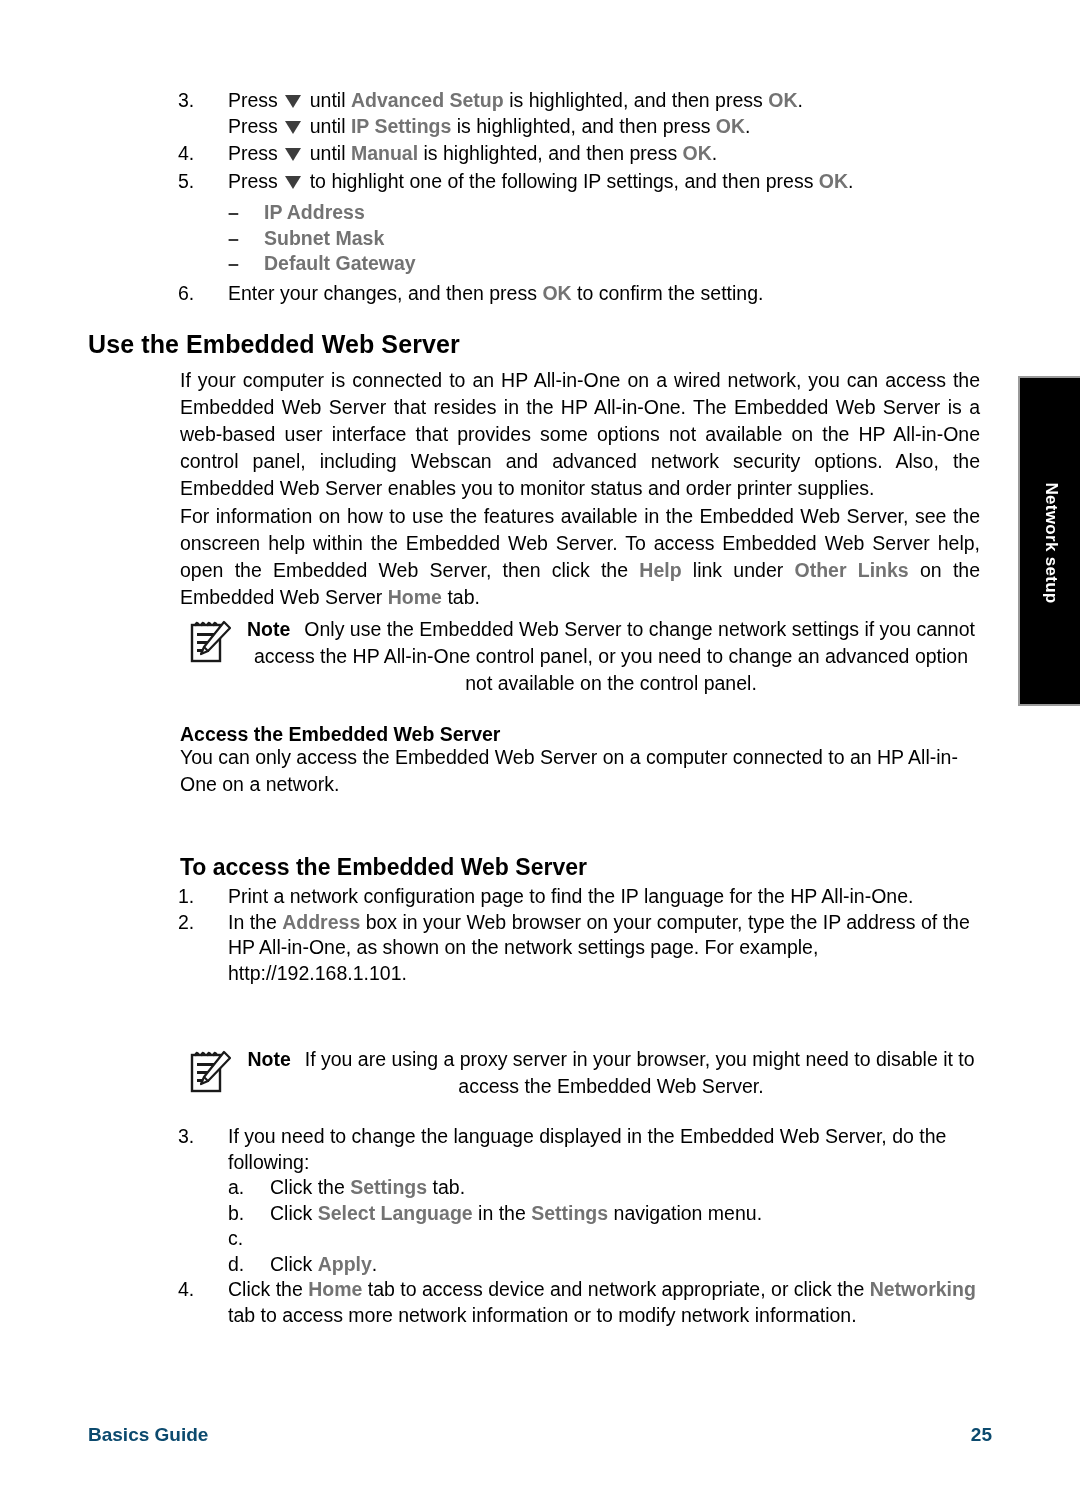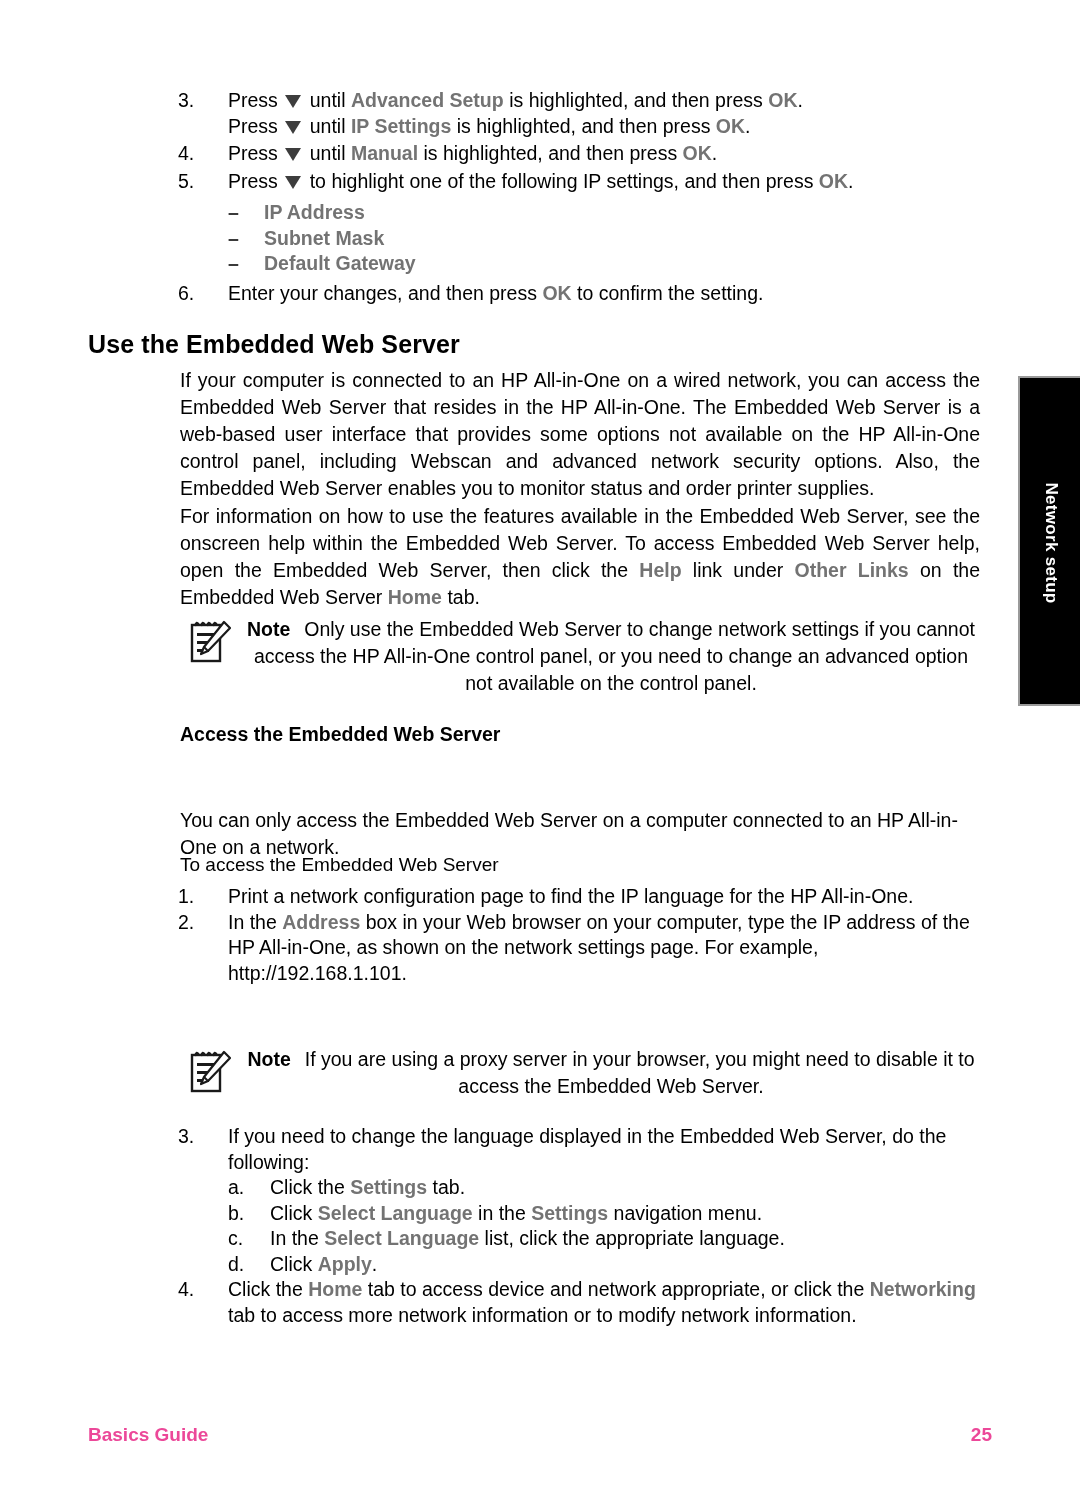--- a/index.html
+++ b/index.html
@@ -106,22 +106,22 @@
   }
   .h2 {
     position: absolute;
     left: 180px;
     font-size: 19.5px;
     font-weight: bold;
   }
   .h3 {
     position: absolute;
     left: 180px;
-    font-size: 19px;
-    font-weight: normal;
+    font-size: 23px;
+    font-weight: bold;
   }
 
   
   .para {
     position: absolute;
     left: 180px;
     width: 800px;
     font-size: 19.5px;
     line-height: 27px;
     text-align: left;
@@ -185,21 +185,21 @@
   .footer {
     position: absolute;
     left: 88px;
     top: 1424px;
     width: 904px;
     display: flex;
     justify-content: space-between;
     align-items: flex-start;
     font-size: 19px;
     font-weight: bold;
-    color: #ec4899;
+    color: #0c4a6e;
   }
 </style>
 </head>
 <body>
 
 <div class="page">
 
   <div class="olist" style="top: 88px;">
 
     <div class="li">
@@ -300,21 +300,21 @@
         <path d="M16 29 L20 33" stroke="#1a1a1a" stroke-width="2"></path>
       </svg>
     </div>
     <div class="notebody">
       <span class="notelabel">Note</span><span>Only use the Embedded Web Server to change network settings if you cannot access the HP All-in-One control panel, or you need to change an advanced option not available on the control panel.</span>
     </div>
   </div>
 
   <div class="h2" style="top: 723px;">Access the Embedded Web Server</div>
 
-  <div class="para" style="top: 807px;">You can only access the Embedded Web Server on a computer connected to an HP All-in-One on a network.</div>
+  <div class="para" style="top: 744px;">You can only access the Embedded Web Server on a computer connected to an HP All-in-One on a network.</div>
 
   <div class="h3" style="top: 854px;">To access the Embedded Web Server</div>
 
   <div class="olist" style="top: 884px;">
     <div class="li">
       <span class="num">1.</span>
       <span class="txt">Print a network configuration page to find the IP language for the HP All-in-One.</span>
     </div>
 
     <div class="li">
@@ -368,25 +368,20 @@
           <span>Click</span>
           <span class="green">Select Language</span>
           <span>in the</span>
           <span class="green">Settings</span>
           <span>navigation menu.</span>
         </span>
       </div>
 
       <div class="subitem">
         <span class="slet">c.</span>
-        <span>
-          <span>In the</span>
-          <span class="green">Select Language</span>
-          <span>list, click the appropriate language.</span>
-        </span>
       </div>
 
       <div class="subitem">
         <span class="slet">d.</span>
         <span>
           <span>Click</span>
           <span class="green">Apply</span><span>.</span>
         </span>
       </div>
     </div>

